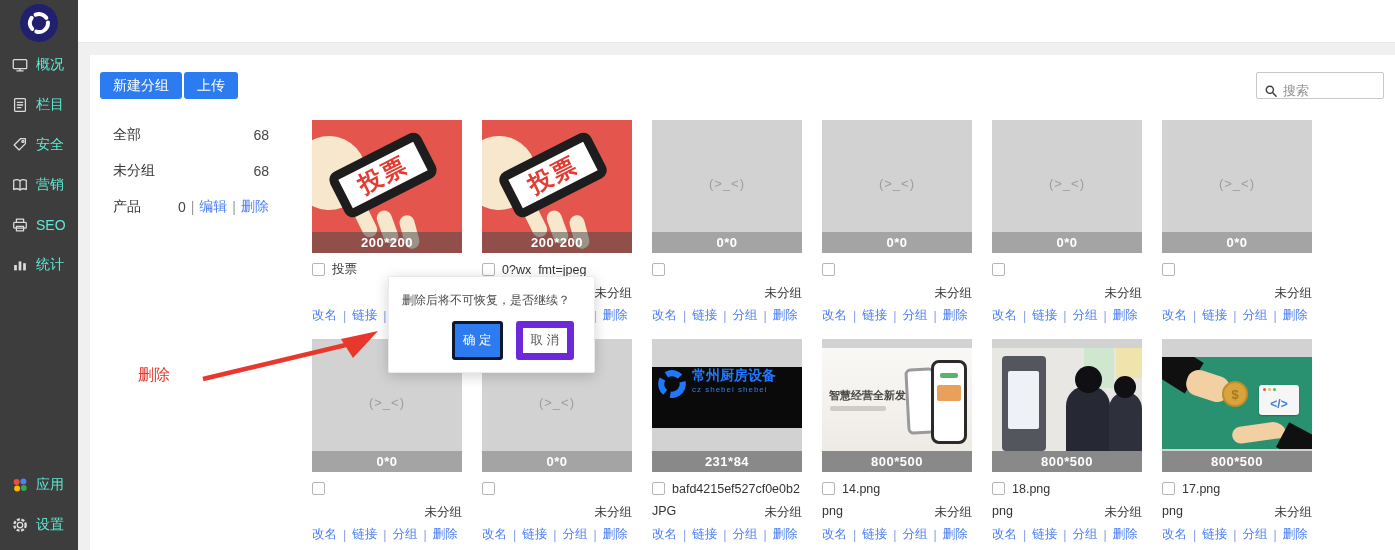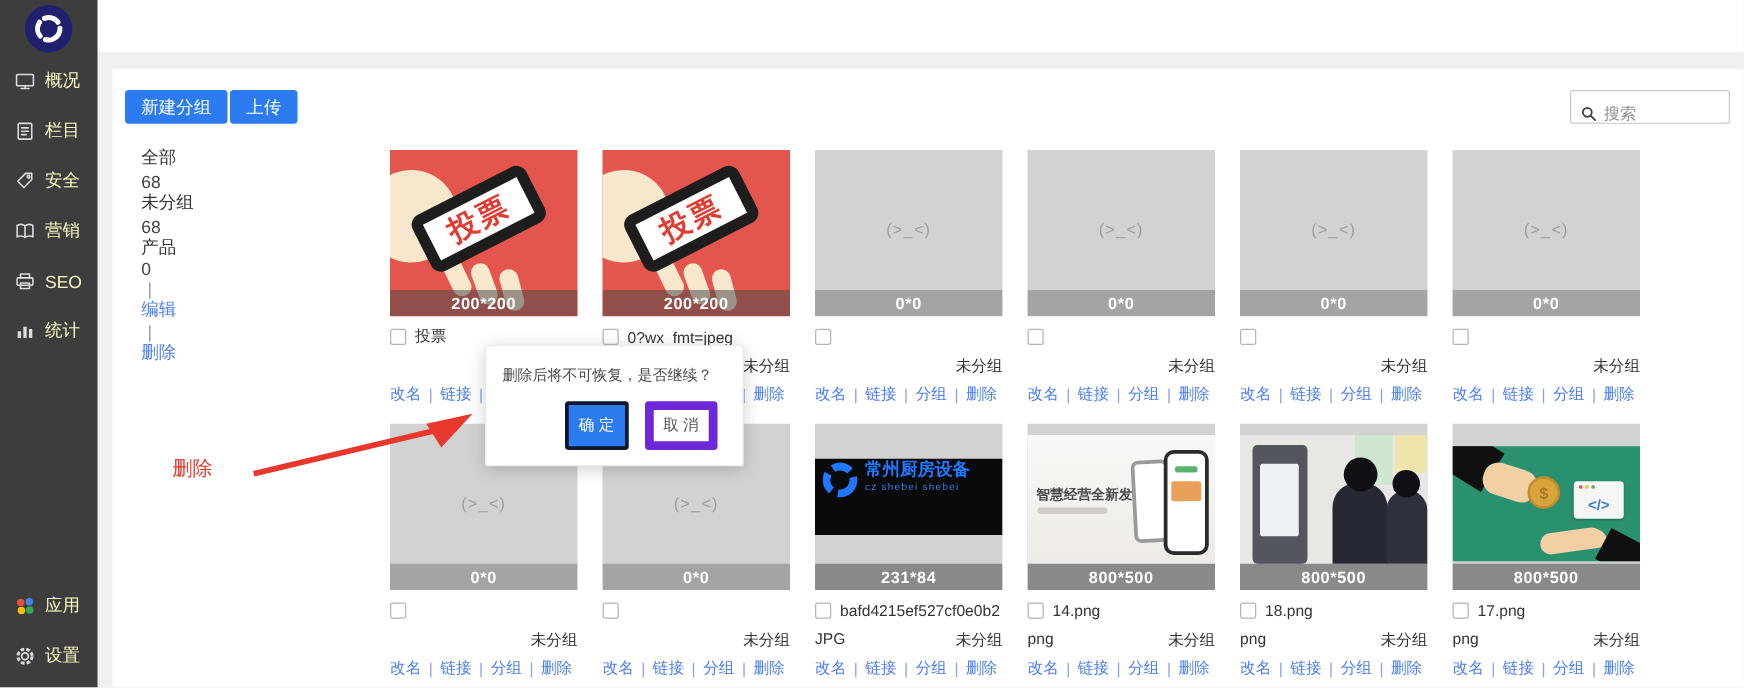--- a/index.html
+++ b/index.html
@@ -4,21 +4,21 @@
 <style>
   * { margin:0; padding:0; box-sizing:border-box; }
   html,body { width:1395px; height:550px; overflow:hidden; }
   body { font-family:"Liberation Sans","DejaVu Sans",sans-serif; background:#f0f0f0; position:relative; }
   #app { position:absolute; inset:0; width:1395px; height:550px; }
 
   
   .sidebar { position:absolute; left:0; top:0; width:78px; height:550px; background:#3d3d3d; z-index:5; }
   .logo { margin:4px auto 2px; width:38px; height:38px; border-radius:50%; background:#20206e; display:flex; align-items:center; justify-content:center; }
   .side-menu { margin-top:3px; }
-  .side-item { display:flex; align-items:center; gap:7px; padding-left:11px; height:40px; color:#fef9c3; font-size:14px; cursor:pointer; }
+  .side-item { display:flex; align-items:center; gap:7px; padding-left:11px; height:40px; color:#5eead4; font-size:14px; cursor:pointer; }
   .side-item svg { width:18px; height:18px; flex:none; }
   .side-item .stroke { fill:none; stroke:#dcdcdc; stroke-width:1.4; stroke-linejoin:round; stroke-linecap:round; }
   .side-item .fillg { fill:#dcdcdc; }
   .side-bottom { position:absolute; bottom:5px; left:0; right:0; }
 
   
   .topbar { position:absolute; left:78px; top:0; right:0; height:43px; background:#fff; border-bottom:1px solid #e7e7e7; z-index:1; }
   .main-bg { position:absolute; left:78px; top:43px; right:0; bottom:0; background:#f0f0f0; }
   .panel { position:absolute; left:90px; top:55px; right:0; bottom:0; background:#fff; }
 
@@ -27,21 +27,21 @@
   #btn-upload { left:94px; }
 
   .search-box { position:absolute; right:11px; top:17px; width:128px; height:27px; border:1px solid #c9c9c9; border-radius:2px; background:#fff; display:flex; align-items:flex-end; gap:5px; padding:0 7px; }
   .search-box svg { width:14px; height:14px; flex:none; }
   .search-box .stroke { fill:none; stroke:#3c3c3c; stroke-width:1.8; stroke-linecap:round; }
   .search-box input { border:none; outline:none; width:100%; font-size:13px; color:#333; font-family:inherit; }
   .search-box input::placeholder { color:#8f8f8f; }
 
   
   .groups { position:absolute; left:23px; top:62px; width:156px; }
-  .group-row { display:flex; align-items:flex-start; height:36px; font-size:14px; color:#333; cursor:pointer;flex-direction:column; }
+  .group-row { display:flex; align-items:center; height:36px; font-size:14px; color:#333; cursor:pointer; }
   .group-row .sp { flex:1; }
   .group-count { color:#444; }
   .group-row .glink { color:#4a7ef5; text-decoration:none; cursor:pointer; }
   .group-row .gsep { color:#9a9a9a; margin:0 5px; }
 
   
   #cards-grid { position:absolute; left:222px; top:65px; display:grid; grid-template-columns:repeat(6,150px); column-gap:20px; row-gap:16px; }
   .card { width:150px; }
   .thumb { position:relative; width:150px; height:133px; background:#d2d2d2; overflow:hidden; cursor:pointer; }
   .thumb-bar { position:absolute; left:0; right:0; bottom:0; height:21px; background:rgba(70,70,70,.52); color:#fff; font-weight:bold; font-size:13px; display:flex; align-items:center; justify-content:center; letter-spacing:.5px; }

